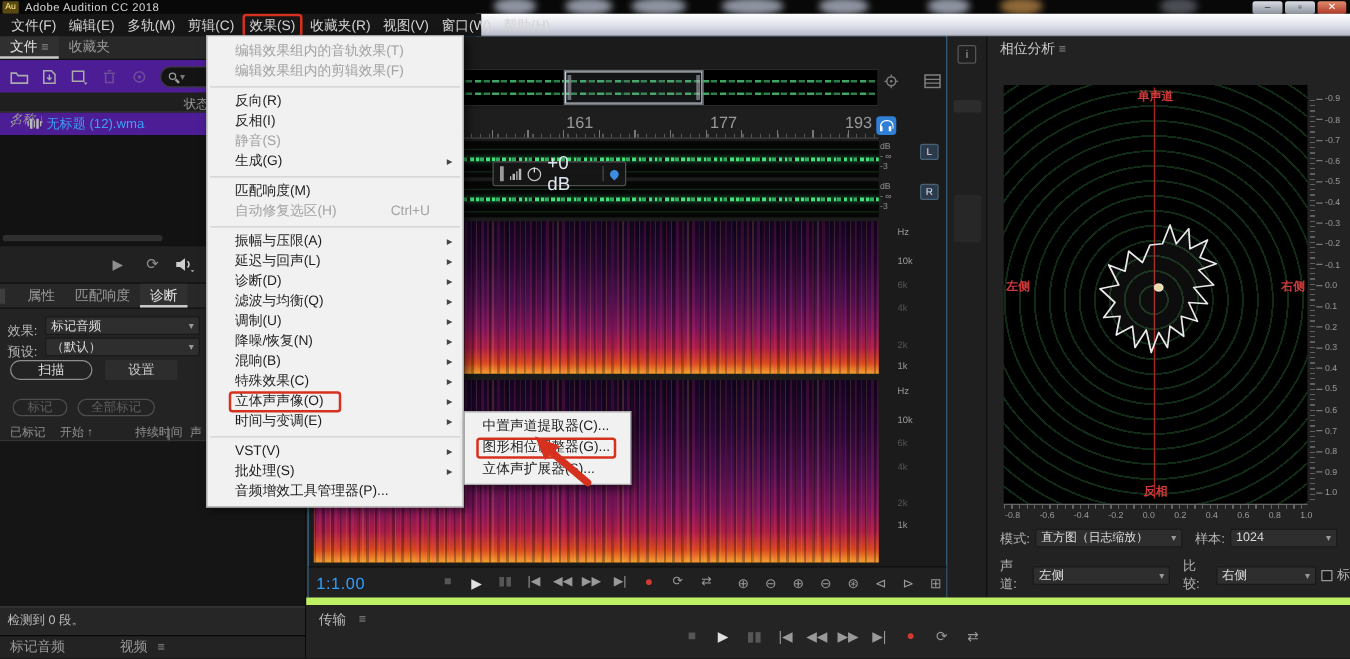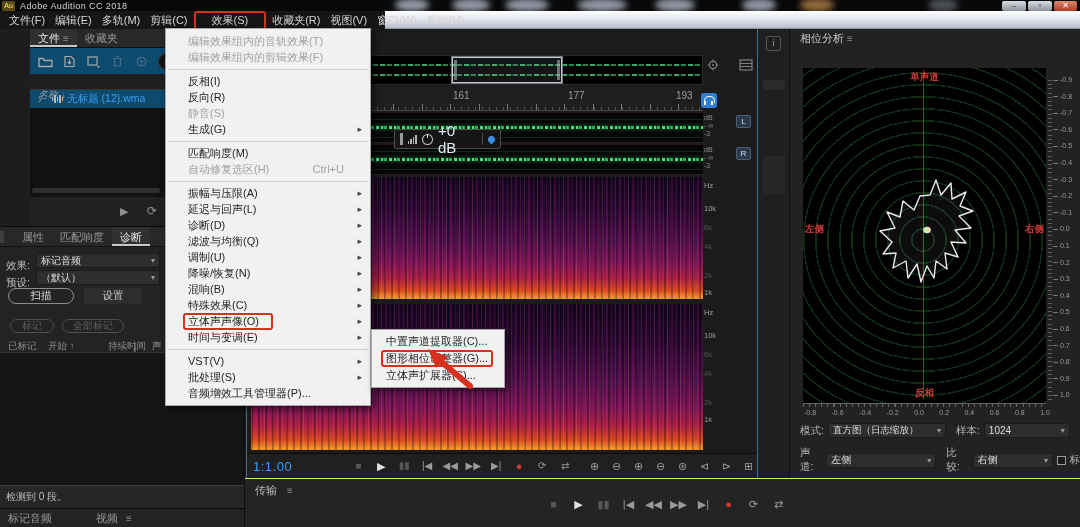--- a/index.html
+++ b/index.html
@@ -16,31 +16,31 @@
   .blob{position:absolute;top:-2px;height:14px;border-radius:50%;filter:blur(3px);background:rgba(215,225,245,.65);}
   .blob.or{background:rgba(235,170,90,.6);}
   .winbtn{position:absolute;top:1px;height:10px;border-radius:2px;font-size:8px;line-height:9px;text-align:center;
           color:#222;background:linear-gradient(#d9dde3,#8d939e);}
   .winbtn.close{background:linear-gradient(#e08a6d,#b03a28);color:#fff;}
 
   
   .menubar{position:absolute;left:0;top:11px;width:385px;height:18px;background:#161616;z-index:31;
            display:flex;align-items:center;padding-left:4px;}
   .mb-item{font-size:11px;color:#d4d4d4;padding:0 5px;white-space:nowrap;}
-  .mb-hot{border:2px solid #d6301f;border-radius:3px;padding:0 16px;margin:0 1px;}
+  .mb-hot{border:2px solid #d6301f;border-radius:3px;padding:0 4px;margin:0 1px;}
   .lightband{position:absolute;left:381px;top:11px;width:699px;height:18px;z-index:30;
              background:linear-gradient(#ffffff,#dfe1ea 55%,#b9bcca);border-bottom:1px solid #8f93a2;}
 
   
   .ptab{font-size:11px;color:#999;padding:0 8px;line-height:20px;white-space:nowrap;}
   .ptab.active{color:#e6e6e6;background:#303030;border-bottom:2px solid #c8c8c8;}
   .hamb{color:#8a8a8a;font-size:10px;}
 
   
-  .files{position:absolute;left:0;top:28px;width:245px;height:198px;background:#0c4a6e;border-right:1px solid #0c0c0c;margin-left:30px;}
+  .files{position:absolute;left:0;top:28px;width:245px;height:198px;background:#4c1d95;border-right:1px solid #0c0c0c;}
   .files .tabs{display:flex;height:20px;background:#282828;border-bottom:1px solid #111;}
   .ftoolbar{position:absolute;left:0;top:20px;width:100%;height:26px;display:flex;align-items:center;gap:9px;padding-left:8px;}
   .ticon{width:15px;height:13px;}
   .ticon.dim{opacity:.35;}
   .searchbox{width:92px;height:17px;background:#141414;border:1px solid #3a3a3a;border-radius:9px;
              display:flex;align-items:center;padding-left:6px;gap:3px;}
   .mag{width:6px;height:6px;border:1.5px solid #9a9a9a;border-radius:50%;position:relative;}
   .mag::after{content:'';position:absolute;width:4px;height:1.5px;background:#9a9a9a;right:-4px;bottom:-2px;transform:rotate(45deg);}
   .fhdr{position:absolute;left:0;top:46px;width:100%;height:16px;background:#1f1f1f;border-bottom:1px solid #333;
         font-size:10px;color:#9a9a9a;}
@@ -77,21 +77,21 @@
   .ovsel{position:absolute;left:200px;top:1px;width:110px;height:26px;border:1px solid #c8cdd3;outline:1px solid #6d747c;
          background:rgba(150,160,170,.13);}
   .ovsel::before,.ovsel::after{content:'';position:absolute;top:2px;bottom:2px;width:3px;background:rgba(200,205,212,.5);}
   .ovsel::before{left:1px;} .ovsel::after{right:1px;}
   .ovicon{position:absolute;width:14px;height:12px;opacity:.8;}
   .ruler{position:absolute;left:4px;top:58px;width:452px;height:24px;background:#1e1e1e;border-bottom:1px solid #444;}
   .ruler::after{content:'';position:absolute;left:0;right:0;bottom:0;height:6px;
         background:repeating-linear-gradient(90deg,#777 0 1px,transparent 1px 28.5px);}
   .ruler::before{content:'';position:absolute;left:0;right:0;bottom:0;height:3px;
         background:repeating-linear-gradient(90deg,#555 0 1px,transparent 1px 7px);}
-  .rulnum{position:absolute;top:3px;font-size:10px;color:#9a9a9a;}
+  .rulnum{position:absolute;top:3px;font-size:13px;color:#9a9a9a;}
   .hp{position:absolute;left:454px;top:64px;width:16px;height:15px;background:#2f7fd6;border-radius:3px;}
   .hp::before{content:'';position:absolute;left:3px;top:3px;width:9px;height:6px;border:1.6px solid #fff;border-bottom:none;border-radius:5px 5px 0 0;}
   .hp::after{content:'';position:absolute;left:3px;top:8px;width:2px;height:4px;background:#fff;box-shadow:7px 0 #fff;}
   .wave{position:absolute;left:4px;width:452px;height:30px;background:#060606;border-bottom:1px solid #222;}
   .wgrid{position:absolute;left:0;right:0;height:1px;background:rgba(70,170,100,.22);}
   .wmid{position:absolute;left:0;right:0;height:3px;
         background:repeating-linear-gradient(90deg,#43e07c 0 2px,rgba(67,224,124,.35) 2px 3px,#2fae5d 3px 6px,rgba(0,0,0,0) 6px 8px,#43e07c 8px 11px,rgba(67,224,124,.2) 11px 13px);
         box-shadow:0 0 4px rgba(60,220,120,.45);}
   .dbcol{position:absolute;left:457px;width:28px;font-size:7px;color:#8d8d8d;line-height:8px;}
   .chbtn{position:absolute;left:489px;width:15px;height:13px;background:#2c3a4a;border:1px solid #46617a;border-radius:2px;
@@ -102,21 +102,21 @@
   .hud .bars i{width:1.5px;background:#b5b5b5;display:block;}
   .knob{width:11px;height:11px;border:1.5px solid #c4c4c4;border-radius:50%;position:relative;}
   .knob::after{content:'';position:absolute;left:4px;top:-1px;width:1.5px;height:4px;background:#e8e8e8;}
   .hudtxt{font-size:15px;color:#dfe8f0;}
   .pin{width:7px;height:7px;background:#3b8de0;border-radius:50% 50% 50% 0;transform:rotate(-45deg);}
   .spec{position:absolute;left:4px;width:452px;
     background:
      repeating-linear-gradient(90deg, rgba(255,190,90,.16) 0 1px, transparent 1px 4px, rgba(255,60,130,.14) 4px 6px, transparent 6px 9px, rgba(255,120,40,.12) 9px 10px, transparent 10px 13px),
      repeating-linear-gradient(90deg, rgba(0,0,0,.28) 0 2px, transparent 2px 7px),
      linear-gradient(180deg,#120420 0%,#2a0836 28%,#4e0f4e 52%,#7a1458 70%,#a91e47 83%,#d8481f 93%,#f0962c 99%);}
-  .ftick{position:absolute;left:0;font-size:7.5px;color:#9a9a9a;}
+  .ftick{position:absolute;left:14px;font-size:7.5px;color:#9a9a9a;}
   .ftick.fdim{color:#555;}
   .freqcol{position:absolute;left:457px;width:30px;}
   .ebar{position:absolute;left:0;top:424px;width:510px;height:25px;background:#202020;border-top:1px solid #0c0c0c;
         display:flex;align-items:center;}
   .time{font-size:13px;color:#2e9fff;margin-left:6px;letter-spacing:.5px;}
   .tbtn{font-size:10px;color:#9a9a9a;width:16px;text-align:center;}
   .tbtn.tdim{color:#565656;}
   .tbtn.tred{color:#d23a32;font-size:11px;}
   .tbtn.tplay{color:#e0e0e0;font-size:11px;}
   .zbtn{font-size:11px;color:#9a9a9a;width:15px;text-align:center;}
@@ -139,21 +139,21 @@
           background:repeating-linear-gradient(180deg,#5e5e5e 0 1px,transparent 1px 4.2px);}
   .ytick{position:absolute;left:5px;font-size:7px;color:#9a9a9a;white-space:nowrap;}
   .ytick::before{content:'';display:inline-block;width:5px;height:1px;background:#777;vertical-align:middle;margin-right:2px;}
   .xtickrow{position:absolute;left:13px;top:375px;width:243px;height:4px;border-top:1px solid #666;
           background:repeating-linear-gradient(90deg,#666 0 1px,transparent 1px 6.1px);}
   .xlabels{position:absolute;left:14px;top:381px;width:246px;display:flex;justify-content:space-between;font-size:7px;color:#9a9a9a;}
   .prow{position:absolute;display:flex;align-items:center;gap:4px;}
   .pcheck{width:9px;height:9px;border:1px solid #9a9a9a;background:#1a1a1a;}
 
   
-  .transport{position:absolute;left:245px;top:478px;width:835px;height:49px;background:#242424;border-top:1px solid #bef264;}
+  .transport{position:absolute;left:245px;top:478px;width:835px;height:49px;background:#242424;border-top:6px solid #bef264;}
   .transport .btns{position:absolute;left:300px;top:19px;display:flex;gap:8px;}
   .transport .tbtn{font-size:11px;width:17px;}
 
   
   .menu{position:absolute;left:165px;top:28px;width:206px;background:#f1f1f1;border:1px solid #a8a8a8;
         box-shadow:3px 3px 7px rgba(0,0,0,.55);padding:4px 0;z-index:40;}
   .m-item{position:relative;height:16px;line-height:16px;font-size:11px;color:#1e1e1e;padding-left:22px;white-space:nowrap;}
   .m-dis{color:#a2a2a2;}
   .m-sc{position:absolute;right:26px;color:inherit;}
   .m-arrow{position:absolute;right:8px;font-size:9px;color:#444;}
@@ -502,22 +502,22 @@
         <span class="tbtn tred">●</span>
         <span class="tbtn">⟳</span>
         <span class="tbtn">⇄</span>
       </span>
   </div>
 
   <div class="menu" id="effects-menu">
       <div class="m-item m-dis"><span>编辑效果组内的音轨效果(T)</span></div>
       <div class="m-item m-dis"><span>编辑效果组内的剪辑效果(F)</span></div>
       <div class="m-sep"></div>
+      <div class="m-item"><span>反向(R)</span></div>
       <div class="m-item"><span>反相(I)</span></div>
-      <div class="m-item"><span>反向(R)</span></div>
       <div class="m-item m-dis"><span>静音(S)</span></div>
       <div class="m-item"><span>生成(G)</span><span class="m-arrow">▸</span></div>
       <div class="m-sep"></div>
       <div class="m-item"><span>匹配响度(M)</span></div>
       <div class="m-item m-dis"><span>自动修复选区(H)</span><span class="m-sc">Ctrl+U</span></div>
       <div class="m-sep"></div>
       <div class="m-item"><span>振幅与压限(A)</span><span class="m-arrow">▸</span></div>
       <div class="m-item"><span>延迟与回声(L)</span><span class="m-arrow">▸</span></div>
       <div class="m-item"><span>诊断(D)</span><span class="m-arrow">▸</span></div>
       <div class="m-item"><span>滤波与均衡(Q)</span><span class="m-arrow">▸</span></div>

